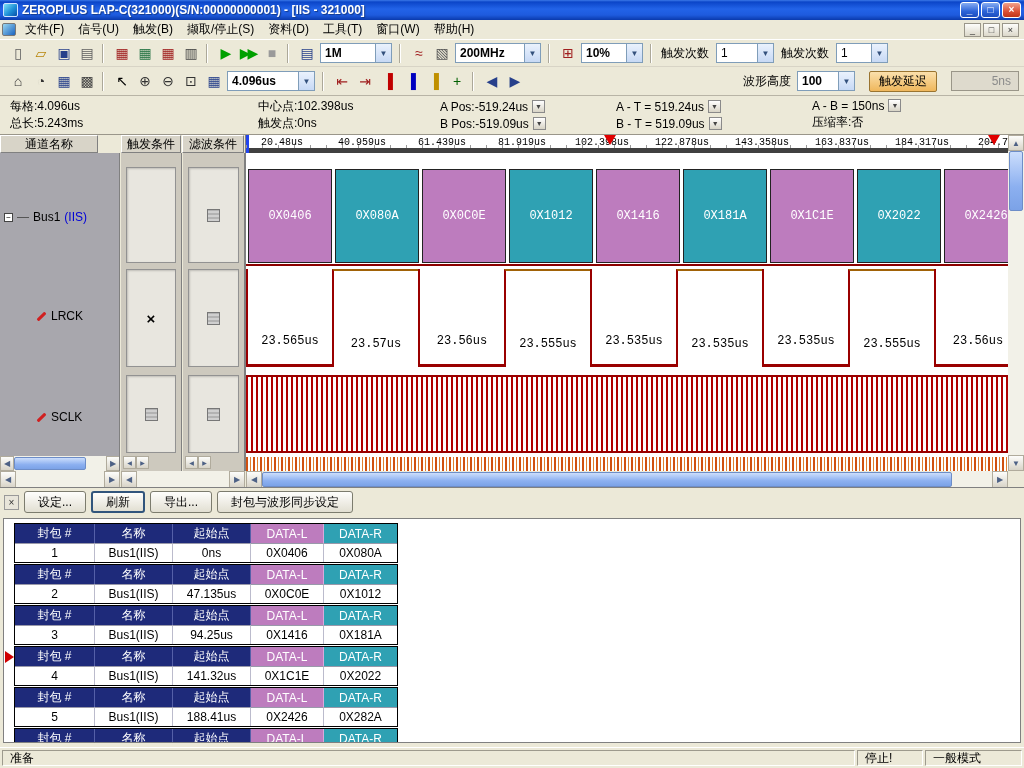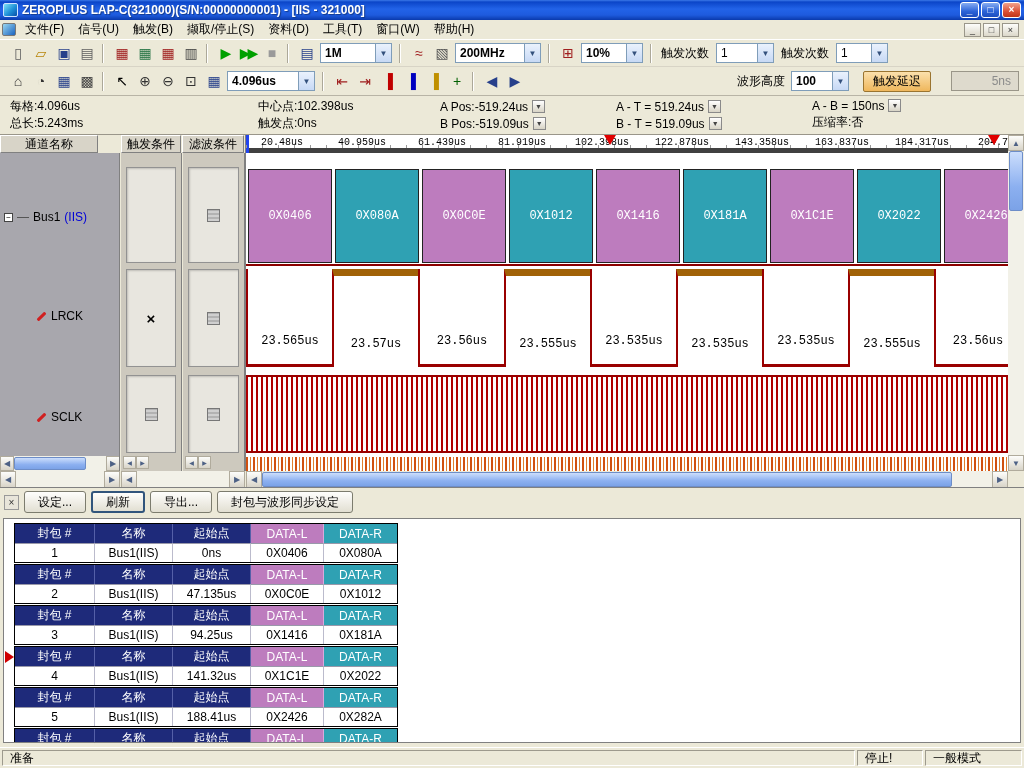--- a/index.html
+++ b/index.html
@@ -64,21 +64,21 @@
 #ruler .minor{position:absolute;bottom:0;left:0;right:0;height:3px;background:repeating-linear-gradient(90deg,#999 0 1px,transparent 1px 16px)}
 .tick{position:absolute;top:2px;transform:translateX(-50%);font:10px "Liberation Mono","DejaVu Sans Mono",monospace;white-space:nowrap}
 .marker-t{position:absolute;top:0;width:0;height:0;border:6px solid transparent;border-top:10px solid #E00000}
 #busband{position:absolute;top:34px;left:0;height:94px;display:flex;gap:3px;padding-left:2px}
 .bseg{flex:0 0 84px;display:flex;align-items:center;justify-content:center;color:#fff;font:12px "Liberation Mono","DejaVu Sans Mono",monospace;border:1px solid #222}
 .purple{background:#BD7CBE}
 .teal{background:#2FA1B3}
 #busline{position:absolute;top:129px;left:0;right:0;height:2px;background:#8B0000}
 #lrck{position:absolute;top:134px;left:0;height:98px;display:flex}
 .lcell{flex:0 0 86px;position:relative;border-left:2px solid #990000}
-.lcell.hi{border-top:7px solid #a16207}
+.lcell.hi{border-top:2px solid #a16207}
 .lcell.lo{border-bottom:3px solid #990000}
 .ltime{position:absolute;bottom:16px;width:100%;text-align:center;font:12px "Liberation Mono","DejaVu Sans Mono",monospace}
 #sclk{position:absolute;top:240px;left:0;right:0;height:78px;border-top:2px solid #990000;border-bottom:2px solid #990000;
  background:repeating-linear-gradient(90deg,#B00000 0 2px,#fff 2px 5px)}
 #partial{position:absolute;top:322px;left:0;right:0;height:14px;
  background:repeating-linear-gradient(90deg,#D05010 0 2px,#fff 2px 4px,#E08030 4px 5px,#fff 5px 7px)}
 
 
 .sbtn{width:16px;height:17px;background:linear-gradient(#FDFDFB,#D8D4C8);border:1px solid #b0ab9c;color:#4D6185;font-size:8px;display:flex;align-items:center;justify-content:center;flex:0 0 auto}
 .strack{flex:1;background:#F2F1E8}
@@ -305,21 +305,21 @@
         <span style="color:#27408B;letter-spacing:-3px">▶</span>
       </span>
     </span>
   <span class="rgroup">
     <span class="tlabel">波形高度</span>
     <span class="combo" style="width:58px">
       <span class="cval" style="flex:1">100</span>
       <span class="cdd">▼</span>
     </span>
     <span class="delaybtn" style="margin-left:12px">触发延迟</span>
-    <span class="delaybox" style="margin-left:20px">5ns</span>
+    <span class="delaybox" style="margin-left:14px">5ns</span>
   </span>
 </div>
 
 <div id="infobar">
   <div class="icol">
     <div class="iline">
         <span>每格:4.096us</span>
       </div>
     <div class="iline">
         <span>总长:5.243ms</span>

